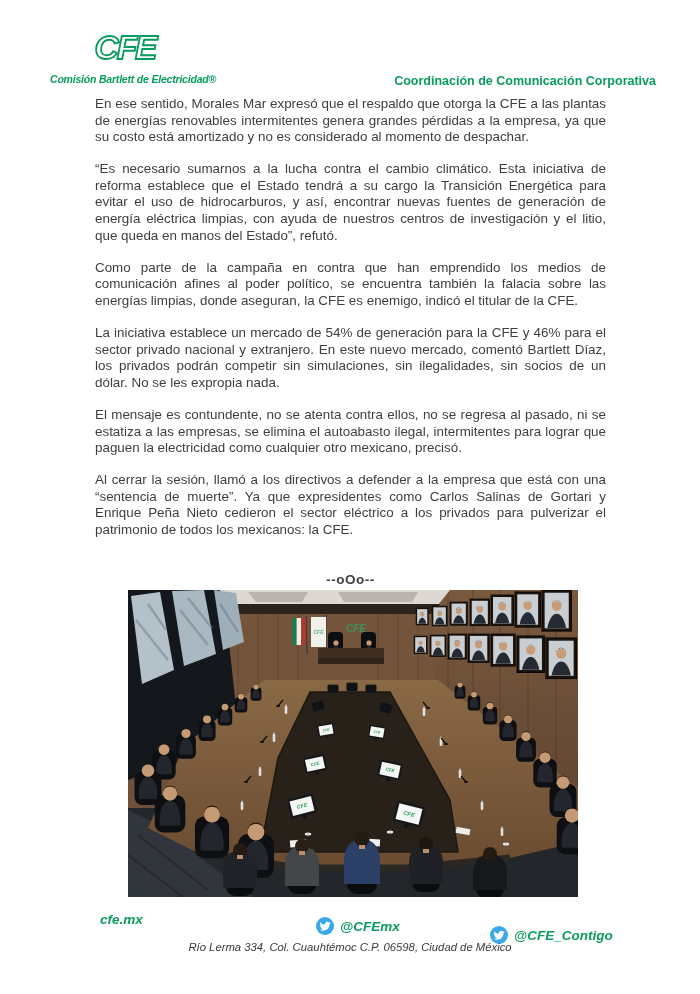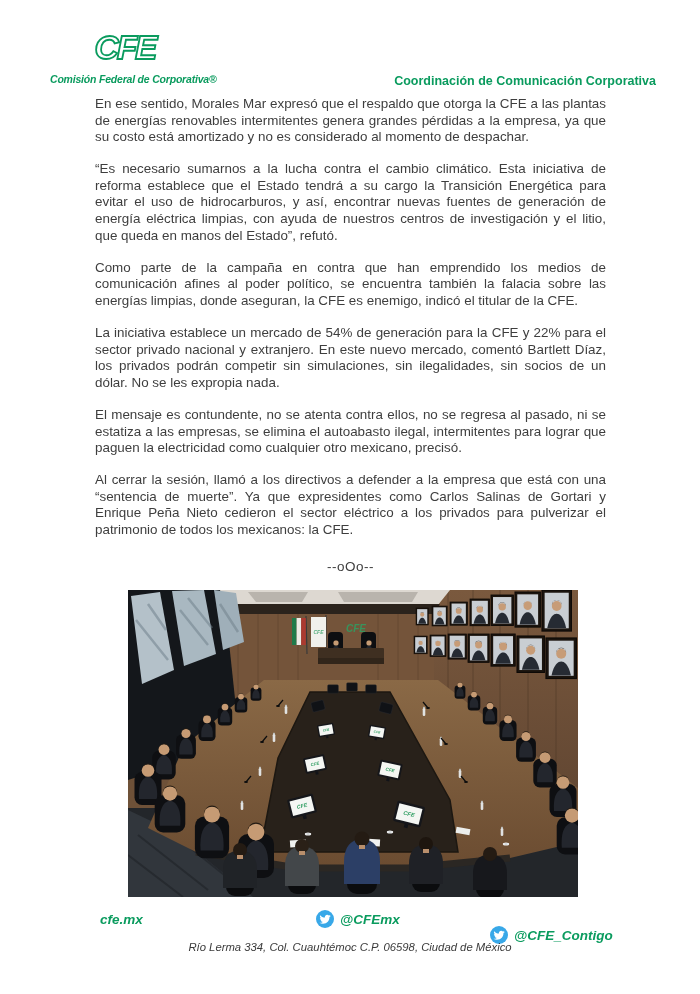--- a/index.html
+++ b/index.html
@@ -11,58 +11,58 @@
   .logo-svg{display:block;margin:0 auto;width:84px;height:48px;}
   .logo-tagline{color:#0a9b5e;font-weight:bold;font-style:italic;font-size:10.5px;
                 letter-spacing:-0.2px;white-space:nowrap;margin-top:1px;}
   .department{position:absolute;right:44px;top:74px;color:#0a9b5e;font-weight:bold;
               font-size:12.5px;}
 
   
   .content{position:absolute;left:95px;top:96px;width:511px;}
   .body-par{font-size:13.4px;line-height:16.6px;text-align:justify;color:#3e3e3e;
             margin:0 0 15.5px 0;}
-  .separator{text-align:center;font-weight:normal;color:#3e3e3e;font-size:13.5px;
-             margin:20px 0 0 0;letter-spacing:0.5px;}
+  .separator{text-align:center;font-weight:bold;color:#3e3e3e;font-size:13.5px;
+             margin:33px 0 0 0;letter-spacing:0.5px;}
 
   
   .photo-fig{position:absolute;left:128px;top:590px;width:450px;height:307px;margin:0;}
   .photo-fig svg{display:block;width:450px;height:307px;}
 
   
   .footer-links{position:absolute;top:908px;left:0;width:692px;height:26px;}
   .f-item{position:absolute;display:flex;align-items:center;gap:6px;color:#0a9b5e;
           font-weight:bold;font-style:italic;font-size:13.5px;text-decoration:none;}
   .f-site{left:100px;top:4px;}
-  .f-tw1{left:308px;top:2px;padding-left:8px;}
+  .f-tw1{left:308px;top:9px;padding-left:8px;}
   .f-tw2{left:490px;top:2px;margin-top:16px;}
   .tw-icon{width:18px;height:18px;flex:0 0 auto;}
   .address{position:absolute;top:941px;left:0;width:700px;text-align:center;
            font-style:italic;font-size:11.3px;color:#3a3a3a;line-height:13.5px;}
 </style>
 </head>
 <body>
 
 <div class="page">
 
   <header>
     <div class="logo-block">
       <svg class="logo-svg" viewBox="0 0 120 56">
         <text x="60" y="44" text-anchor="middle" font-family="Liberation Sans, sans-serif" font-size="48" font-weight="bold" font-style="italic" letter-spacing="-3" fill="#ffffff" stroke="#0a9b5e" stroke-width="2.6">CFE</text>
       </svg>
-      <div class="logo-tagline">Comisión Federal de Corporativa®</div>
+      <div class="logo-tagline">Comisión Bartlett de Electricidad®</div>
     </div>
     <div class="department">Coordinación de Comunicación Corporativa</div>
   </header>
 
   <main class="content">
     <p class="body-par">En ese sentido, Morales Mar expresó que el respaldo que otorga la CFE a las plantas de energías renovables intermitentes genera grandes pérdidas a la empresa, ya que su costo está amortizado y no es considerado al momento de despachar.</p>
     <p class="body-par">“Es necesario sumarnos a la lucha contra el cambio climático. Esta iniciativa de reforma establece que el Estado tendrá a su cargo la Transición Energética para evitar el uso de hidrocarburos, y así, encontrar nuevas fuentes de generación de energía eléctrica limpias, con ayuda de nuestros centros de investigación y el litio, que queda en manos del Estado”, refutó.</p>
     <p class="body-par">Como parte de la campaña en contra que han emprendido los medios de comunicación afines al poder político, se encuentra también la falacia sobre las energías limpias, donde aseguran, la CFE es enemigo, indicó el titular de la CFE.</p>
-    <p class="body-par">La iniciativa establece un mercado de 54% de generación para la CFE y 22% para el sector privado nacional y extranjero. En este nuevo mercado, comentó Bartlett Díaz, los privados podrán competir sin simulaciones, sin ilegalidades, sin socios de un dólar. No se les expropia nada.</p>
+    <p class="body-par">La iniciativa establece un mercado de 54% de generación para la CFE y 46% para el sector privado nacional y extranjero. En este nuevo mercado, comentó Bartlett Díaz, los privados podrán competir sin simulaciones, sin ilegalidades, sin socios de un dólar. No se les expropia nada.</p>
     <p class="body-par">El mensaje es contundente, no se atenta contra ellos, no se regresa al pasado, ni se estatiza a las empresas, se elimina el autoabasto ilegal, intermitentes para lograr que paguen la electricidad como cualquier otro mexicano, precisó.</p>
     <p class="body-par">Al cerrar la sesión, llamó a los directivos a defender a la empresa que está con una “sentencia de muerte”. Ya que expresidentes como Carlos Salinas de Gortari y Enrique Peña Nieto cedieron el sector eléctrico a los privados para pulverizar el patrimonio de todos los mexicanos: la CFE.</p>
     <div class="separator">--oOo--</div>
   </main>
 
   <figure class="photo-fig">
     <svg viewBox="0 0 450 307" preserveAspectRatio="none">
       <defs>
         <linearGradient id="woodw" x1="0" y1="0" x2="0" y2="1">
           <stop offset="0" stop-color="#7a593e"></stop>

